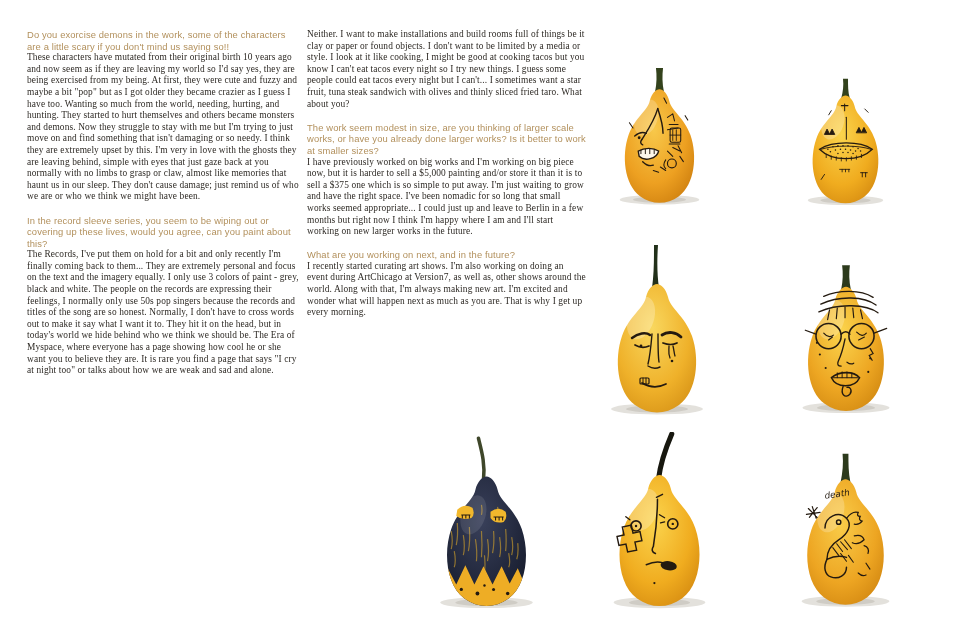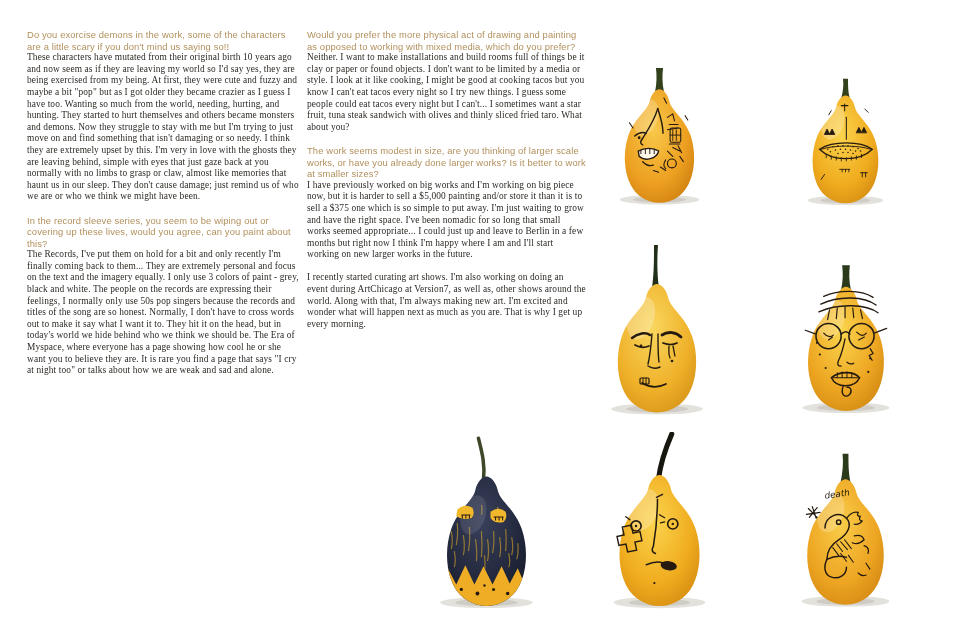--- a/index.html
+++ b/index.html
@@ -21,24 +21,24 @@
 <div class="page">
 
   <div class="col" id="col-left">
     <p class="q">Do you exorcise demons in the work, some of the characters are a little scary if you don't mind us saying so!!</p>
     <p class="a">These characters have mutated from their original birth 10 years ago and now seem as if they are leaving my world so I'd say yes, they are being exercised from my being. At first, they were cute and fuzzy and maybe a bit "pop" but as I got older they became crazier as I guess I have too. Wanting so much from the world, needing, hurting, and hunting. They started to hurt themselves and others became monsters and demons. Now they struggle to stay with me but I'm trying to just move on and find something that isn't damaging or so needy. I think they are extremely upset by this. I'm very in love with the ghosts they are leaving behind, simple with eyes that just gaze back at you normally with no limbs to grasp or claw, almost like memories that haunt us in our sleep. They don't cause damage; just remind us of who we are or who we think we might have been.</p>
     <p class="q">In the record sleeve series, you seem to be wiping out or covering up these lives, would you agree, can you paint about this?</p>
     <p class="a">The Records, I've put them on hold for a bit and only recently I'm finally coming back to them... They are extremely personal and focus on the text and the imagery equally. I only use 3 colors of paint - grey, black and white. The people on the records are expressing their feelings, I normally only use 50s pop singers because the records and titles of the song are so honest. Normally, I don't have to cross words out to make it say what I want it to. They hit it on the head, but in today's world we hide behind who we think we should be. The Era of Myspace, where everyone has a page showing how cool he or she want you to believe they are. It is rare you find a page that says "I cry at night too" or talks about how we are weak and sad and alone.</p>
   </div>
 
   <div class="col" id="col-mid">
-    <p class="q">Would you prefer the more physical act of drawing and painting as opposed to working with mixed media, which do you prefer?</p>
     <p class="a">Neither. I want to make installations and build rooms full of things be it clay or paper or found objects. I don't want to be limited by a media or style. I look at it like cooking, I might be good at cooking tacos but you know I can't eat tacos every night so I try new things. I guess some people could eat tacos every night but I can't... I sometimes want a star fruit, tuna steak sandwich with olives and thinly sliced fried taro. What about you?</p>
-    <p class="q">The work seems modest in size, are you thinking of larger scale works, or have you already done larger works? Is it better to work at smaller sizes?</p>
+    <p class="q">The work seem modest in size, are you thinking of larger scale works, or have you already done larger works? Is it better to work at smaller sizes?</p>
     <p class="a">I have previously worked on big works and I'm working on big piece now, but it is harder to sell a $5,000 painting and/or store it than it is to sell a $375 one which is so simple to put away. I'm just waiting to grow and have the right space. I've been nomadic for so long that small works seemed appropriate... I could just up and leave to Berlin in a few months but right now I think I'm happy where I am and I'll start working on new larger works in the future.</p>
+    <p class="q">What are you working on next, and in the future?</p>
     <p class="a">I recently started curating art shows. I'm also working on doing an event during ArtChicago at Version7, as well as, other shows around the world. Along with that, I'm always making new art. I'm excited and wonder what will happen next as much as you are. That is why I get up every morning.</p>
   </div>
 
   <div class="pear" style="left:602px;top:52px;width:115px;height:168px;">
     <svg viewBox="0 0 130 190">
       <defs>
         <radialGradient id="g1" cx="42%" cy="36%" r="78%">
           <stop offset="0" stop-color="#f8c84a"></stop>
             <stop offset=".6" stop-color="#eda021"></stop>
             <stop offset="1" stop-color="#c97a0c"></stop>

